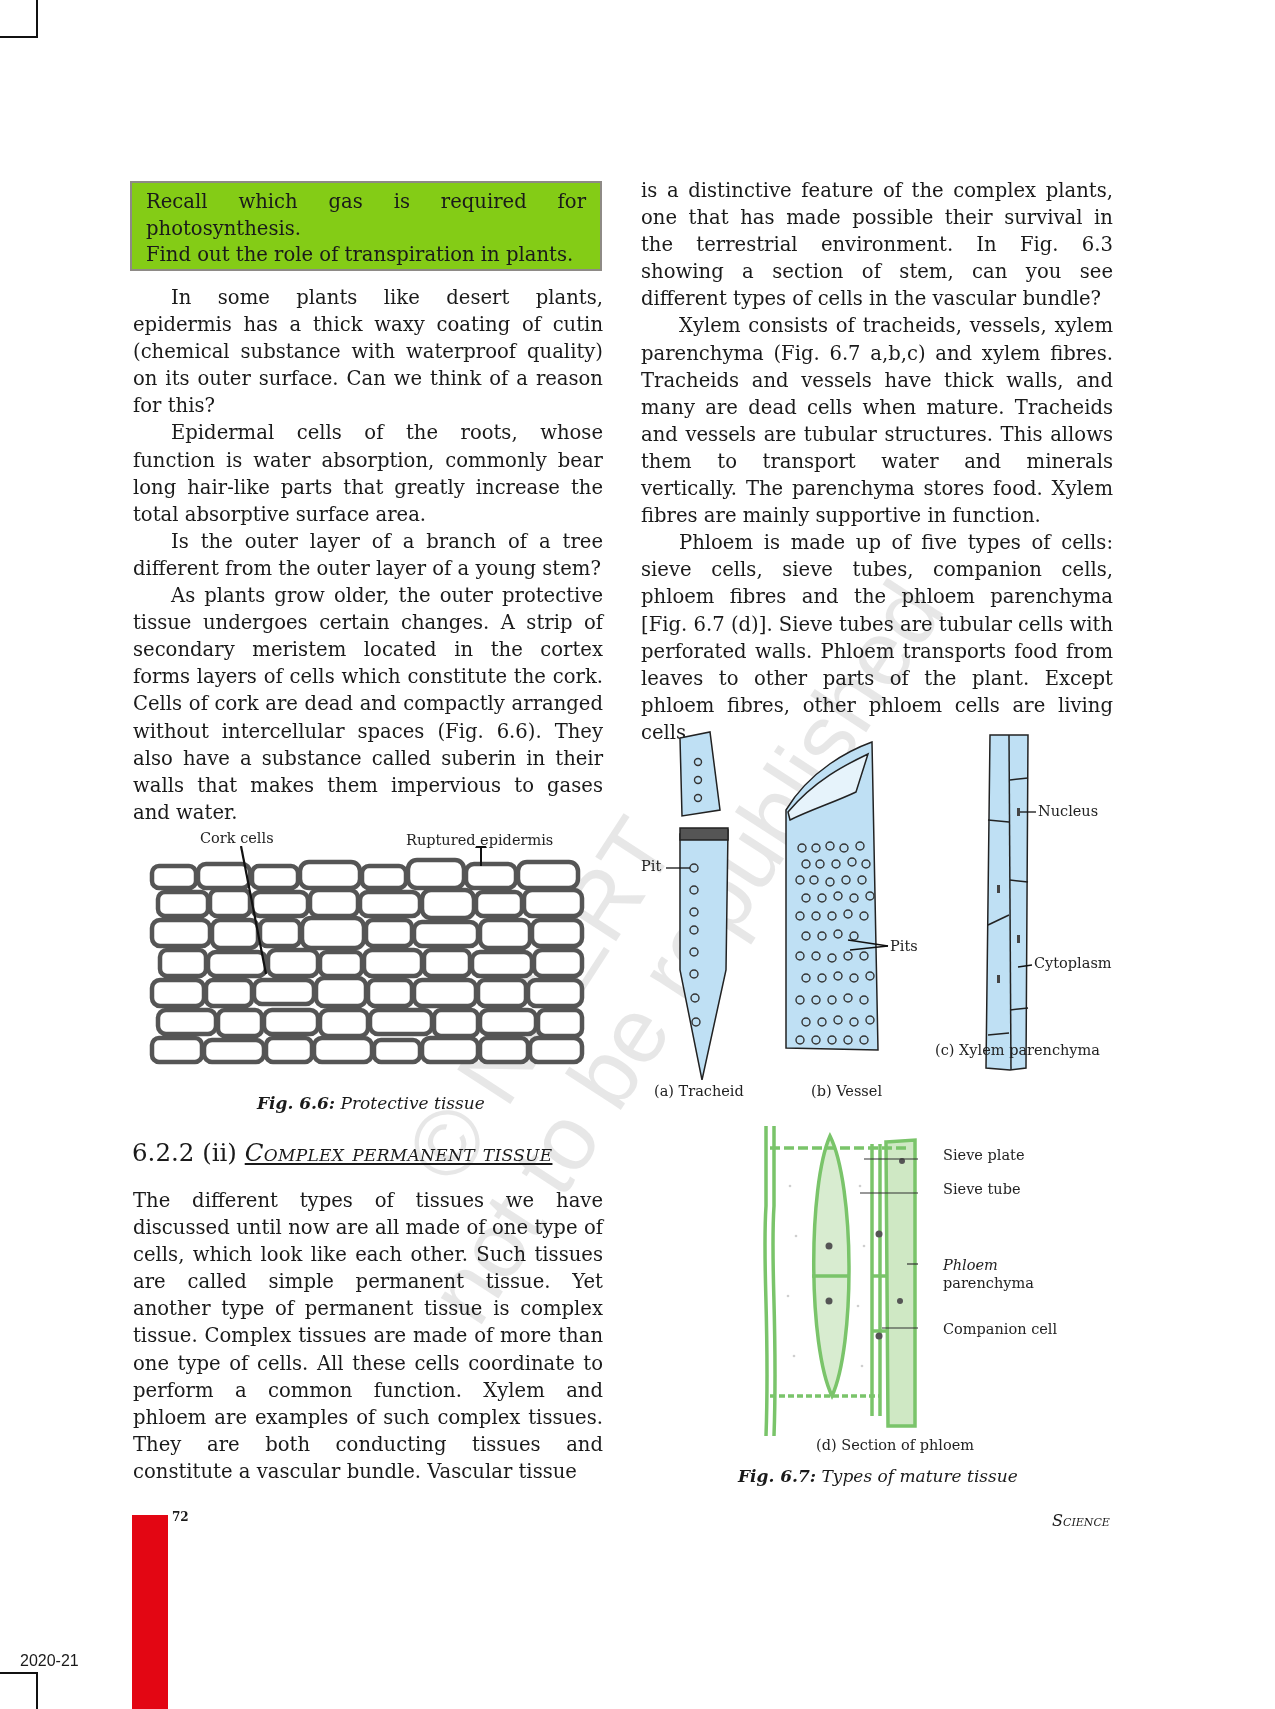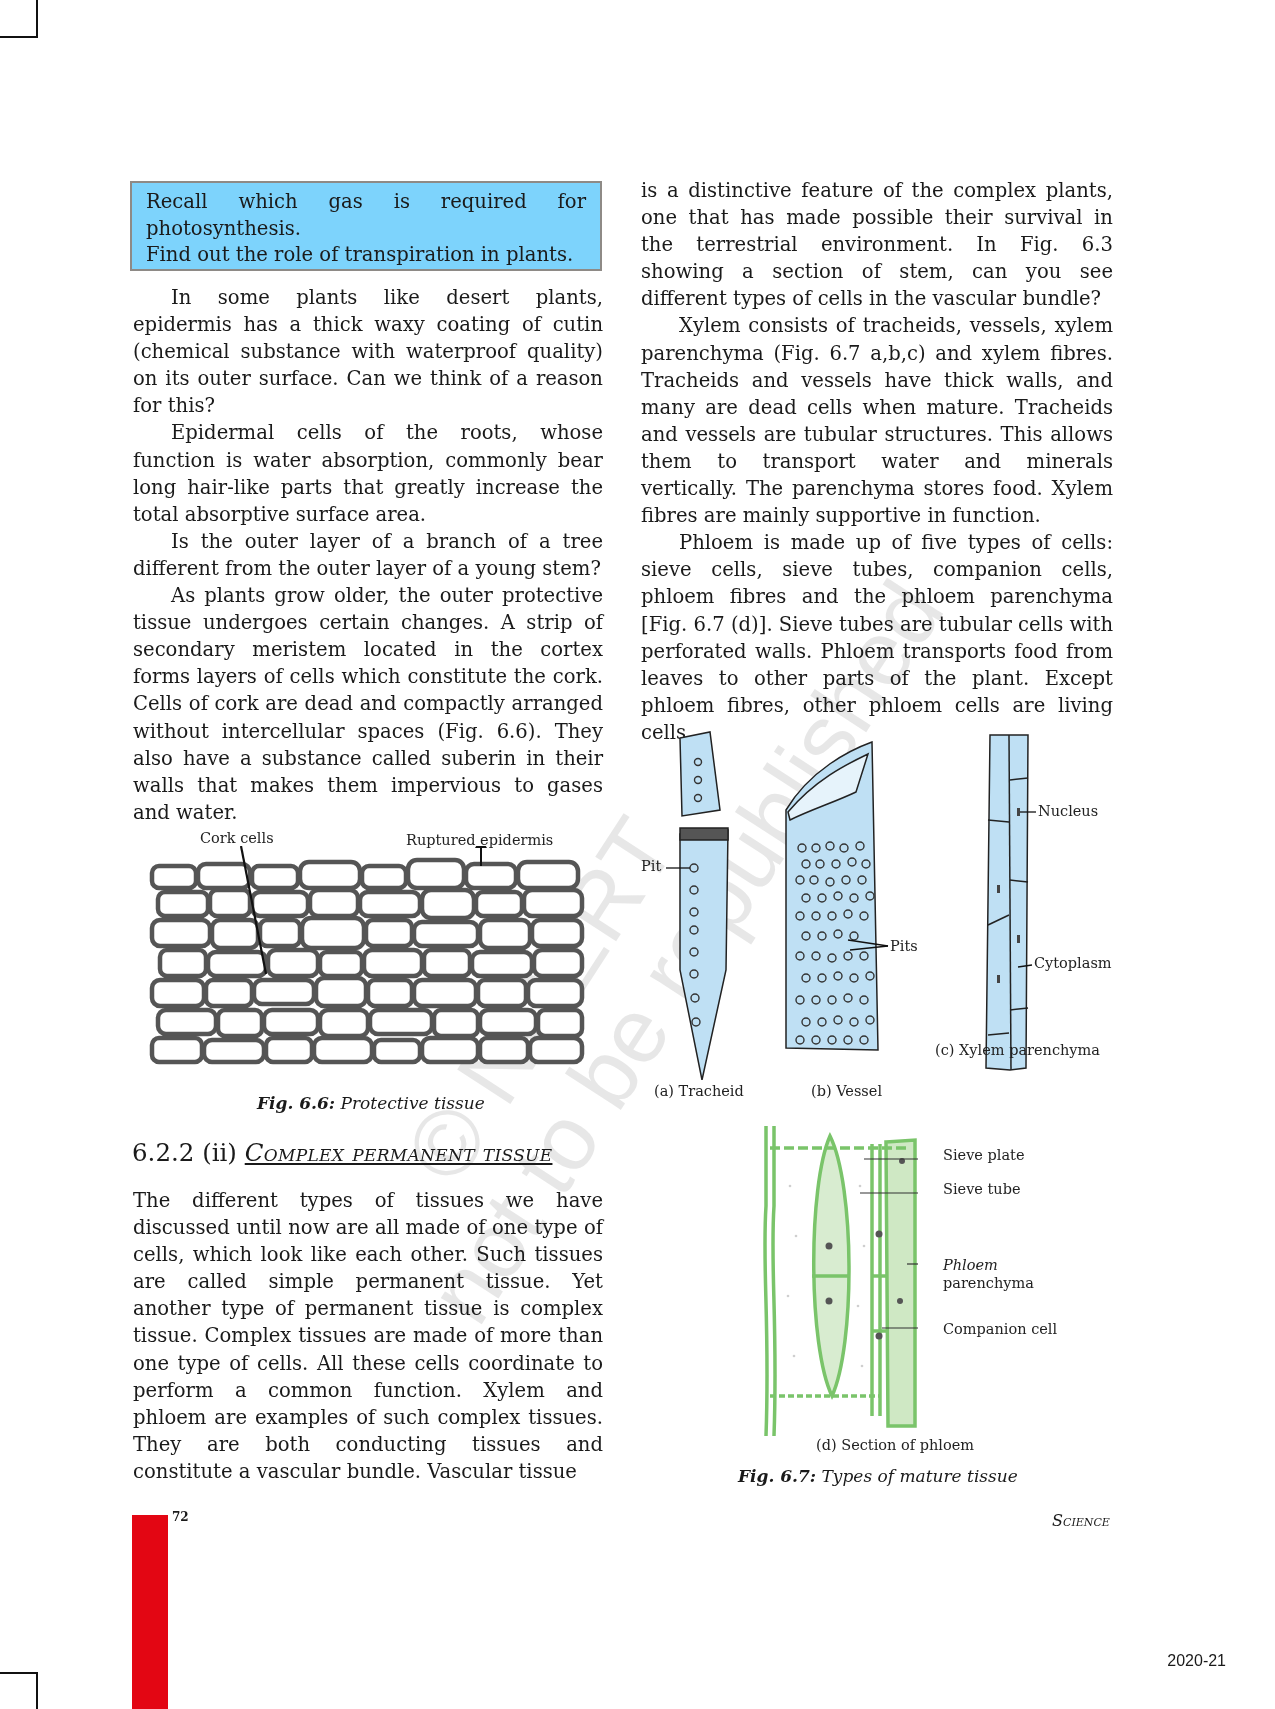--- a/index.html
+++ b/index.html
@@ -9,37 +9,37 @@
   .crop-tl { left:0; top:0; width:36px; height:36px; border-right-width:2px; border-bottom-width:2px; }
   .crop-bl { left:0; top:1672px; width:36px; height:40px; border-right-width:2px; border-top-width:2px; }
 
   .col { position:absolute; font-size:19.6px; line-height:27.1px; text-align:justify; }
   .col-left { left:133px; width:470px; }
   .col-right { left:641px; width:472px; }
   .col p { margin:0; }
   .ind { text-indent:38px; }
 
   .recall-box { position:absolute; left:130px; top:181px; width:472px; height:90px;
-                background:#7dd3fc; border:2px solid #8e8a86; box-sizing:border-box;
+                background:#84cc16; border:2px solid #8e8a86; box-sizing:border-box;
                 padding:6px 14px 0 14px; font-size:19.6px; line-height:26.5px; text-align:justify; }
   .recall-box p { margin:0; }
 
   .fig-label { position:absolute; font-size:14.5px; font-family:"DejaVu Serif", serif; color:#222; white-space:nowrap; }
   .caption { position:absolute; font-size:17px; white-space:nowrap; }
   .caption b { font-style:italic; font-weight:bold; }
   .caption i { font-style:italic; }
 
   .section-heading { position:absolute; left:132px; top:1138px; font-size:24.5px; white-space:nowrap; color:#1a1a1a; }
   .section-heading .num { font-family:"DejaVu Serif", serif; }
   .section-heading .title { font-style:italic; font-variant:small-caps; letter-spacing:0.3px;text-decoration:underline; }
 
   .red-bar { position:absolute; left:132px; top:1515px; width:36px; height:194px; background:#e30613; }
   .page-no { position:absolute; left:172px; top:1510px; font-size:12px; font-weight:bold; }
   .running-head { position:absolute; left:1052px; top:1511px; font-size:16px; font-style:italic; font-variant:small-caps; }
-  .year { position:absolute; left:0; width:1226px; top:1652px; text-align:right;
+  .year { position:absolute; left:0; width:1226px; top:1652px; text-align:left;
           font-family:"Liberation Sans", sans-serif; font-size:16px; }
   .year span { margin-left:20px; }
 
   .watermark { position:absolute; left:270px; top:930px; transform:rotate(-57deg); transform-origin:center;
                font-family:"Liberation Sans", sans-serif; font-size:92px; line-height:96px; color:rgba(160,160,160,0.25);
                text-align:center; white-space:nowrap; pointer-events:none; width:620px; }
 
   svg { position:absolute; }
 </style>
 </head>

